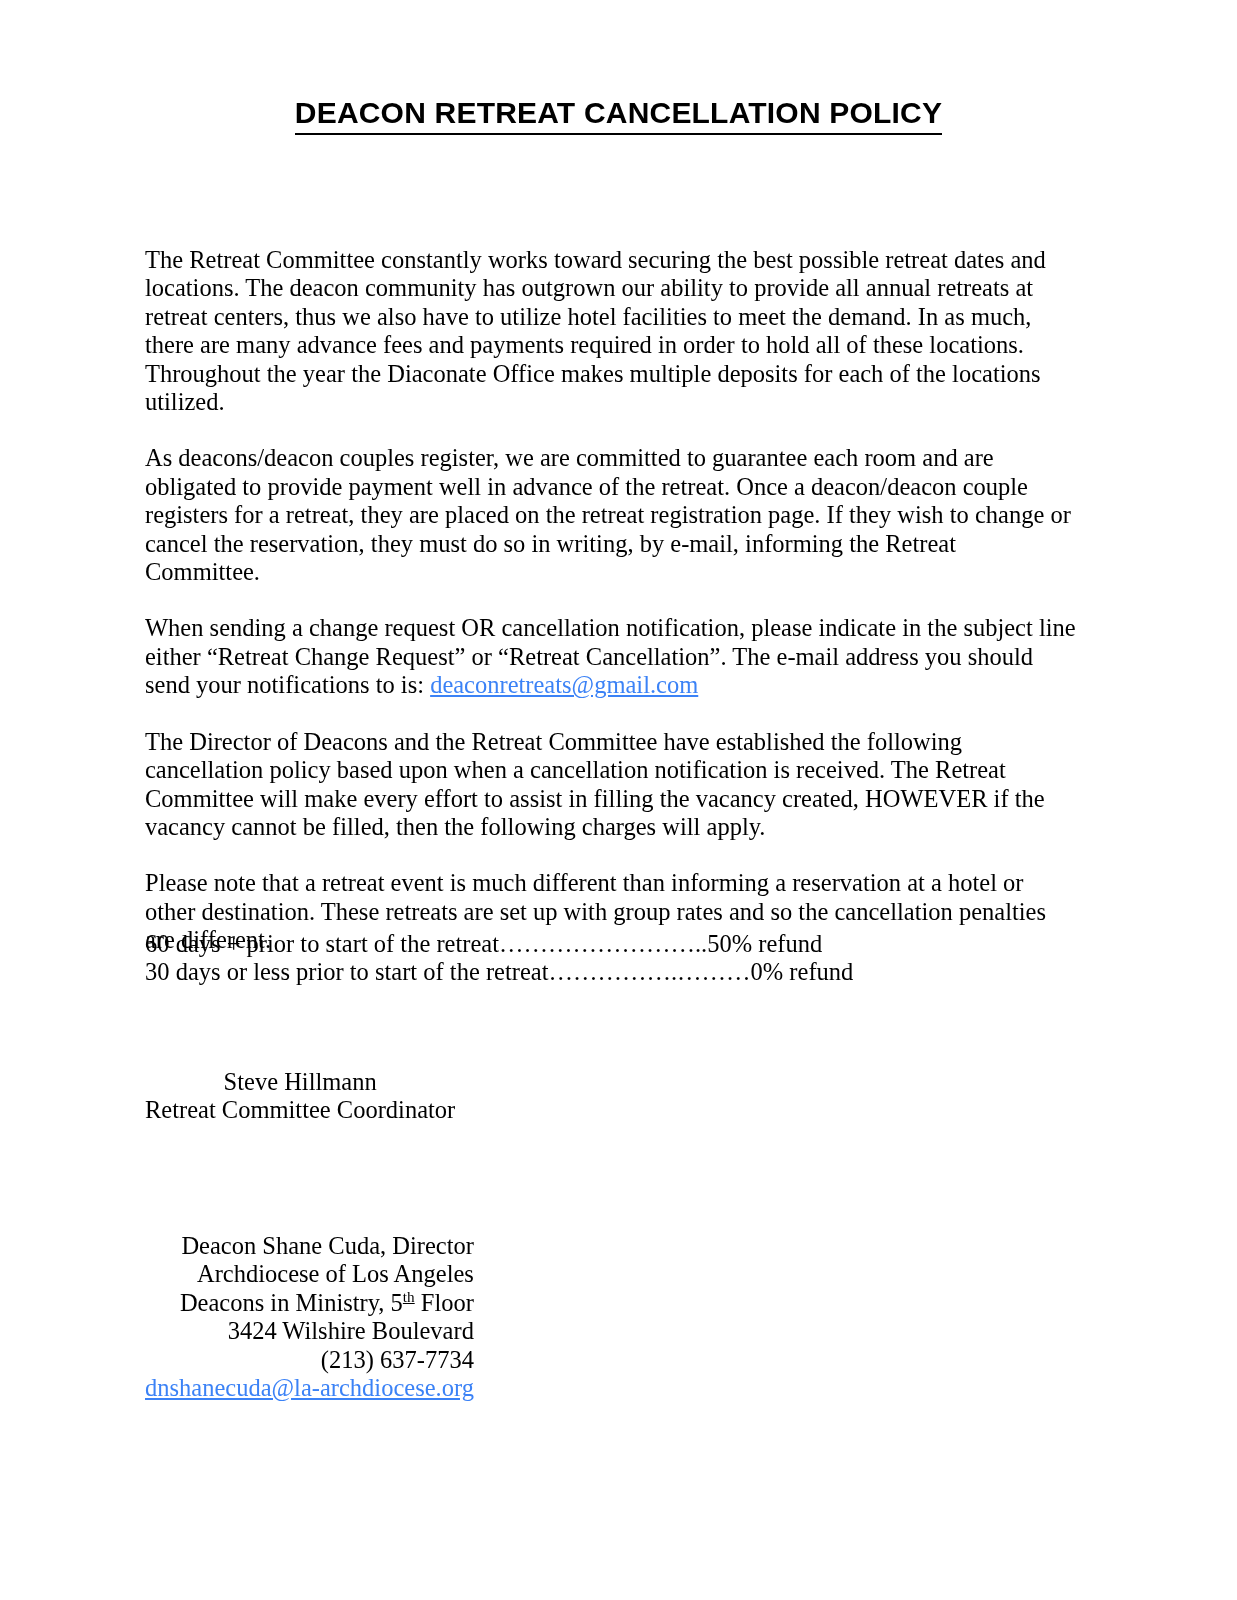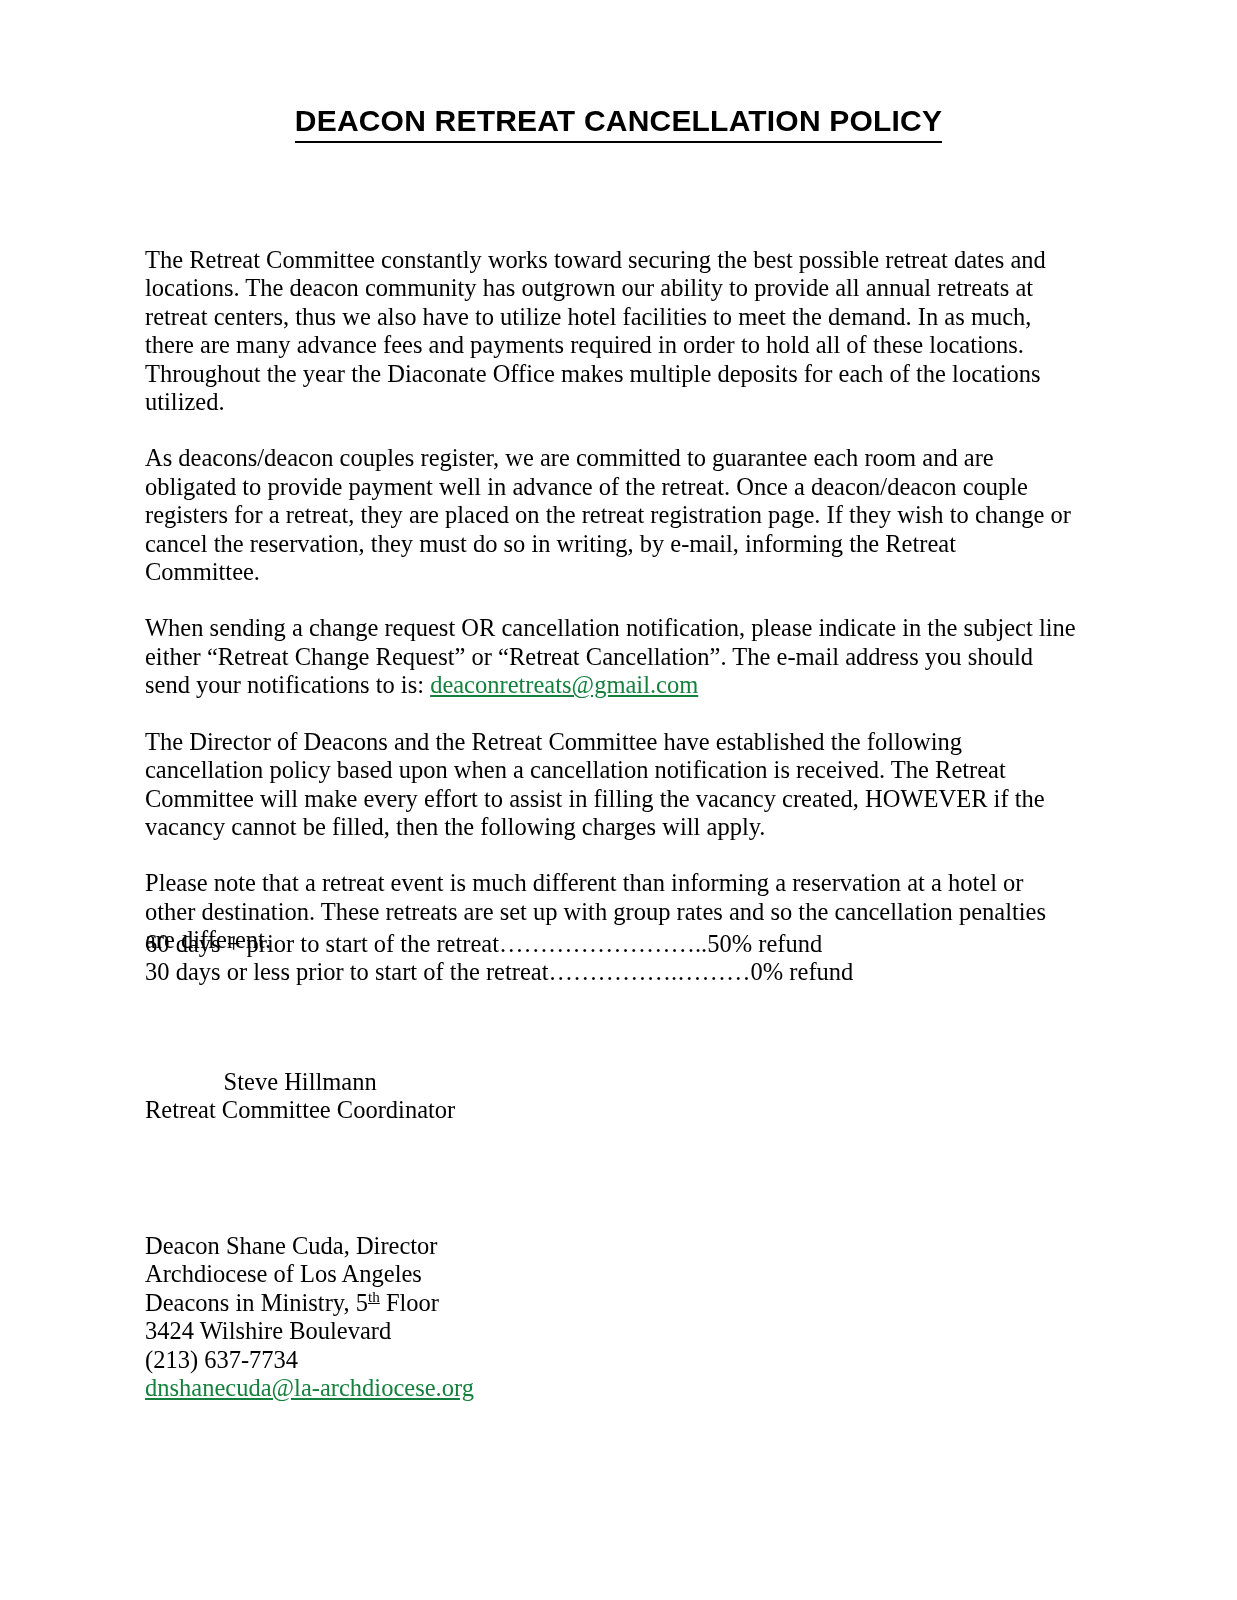--- a/index.html
+++ b/index.html
@@ -13,21 +13,21 @@
     font-family: "Liberation Serif", "DejaVu Serif", serif;
     color: #000000;
     -webkit-font-smoothing: antialiased;
   }
   .page {
     position: relative;
     width: 1237px;
     height: 1600px;
     background: #ffffff;
     box-sizing: border-box;
-    padding: 8px;
+    padding: 0;
     overflow: hidden;
   }
   .doc-title {
     font-family: "Liberation Sans", "DejaVu Sans", sans-serif;
     font-weight: bold;
     font-size: 30px;
     letter-spacing: 0.2px;
     text-align: center;
     margin: 0;
     padding-top: 96px;
@@ -47,21 +47,21 @@
   }
   p.para {
     margin: 0 0 28px 0;
     font-size: 24.5px;
     line-height: 28.4px;
     text-align: left;
     white-space: normal;
   }
   p.para:last-child { margin-bottom: 0; }
   a.link {
-    color: #15803d;
+    color: #3b82f6;
     text-decoration: underline;
   }
   .refund-block {
     position: absolute;
     left: 145px;
     top: 930px;
     width: 932px;
     font-size: 24.5px;
     line-height: 28.4px;
   }
@@ -78,21 +78,21 @@
     text-align: center;
   }
   .sig-line { margin: 0; white-space: pre; }
   .addr-block {
     position: absolute;
     left: 145px;
     top: 1232px;
     font-size: 24.5px;
     line-height: 28.4px;
   }
-  .addr-line { margin: 0; white-space: pre; }
+  .addr-line { margin: 0; white-space: pre; text-align: right; }
   .addr-line sup {
     font-size: 0.62em;
     vertical-align: super;
     line-height: 0;
     text-decoration: underline;
   }
   .addr-line a.link { display: inline; }
 </style>
 </head>
 <body>

